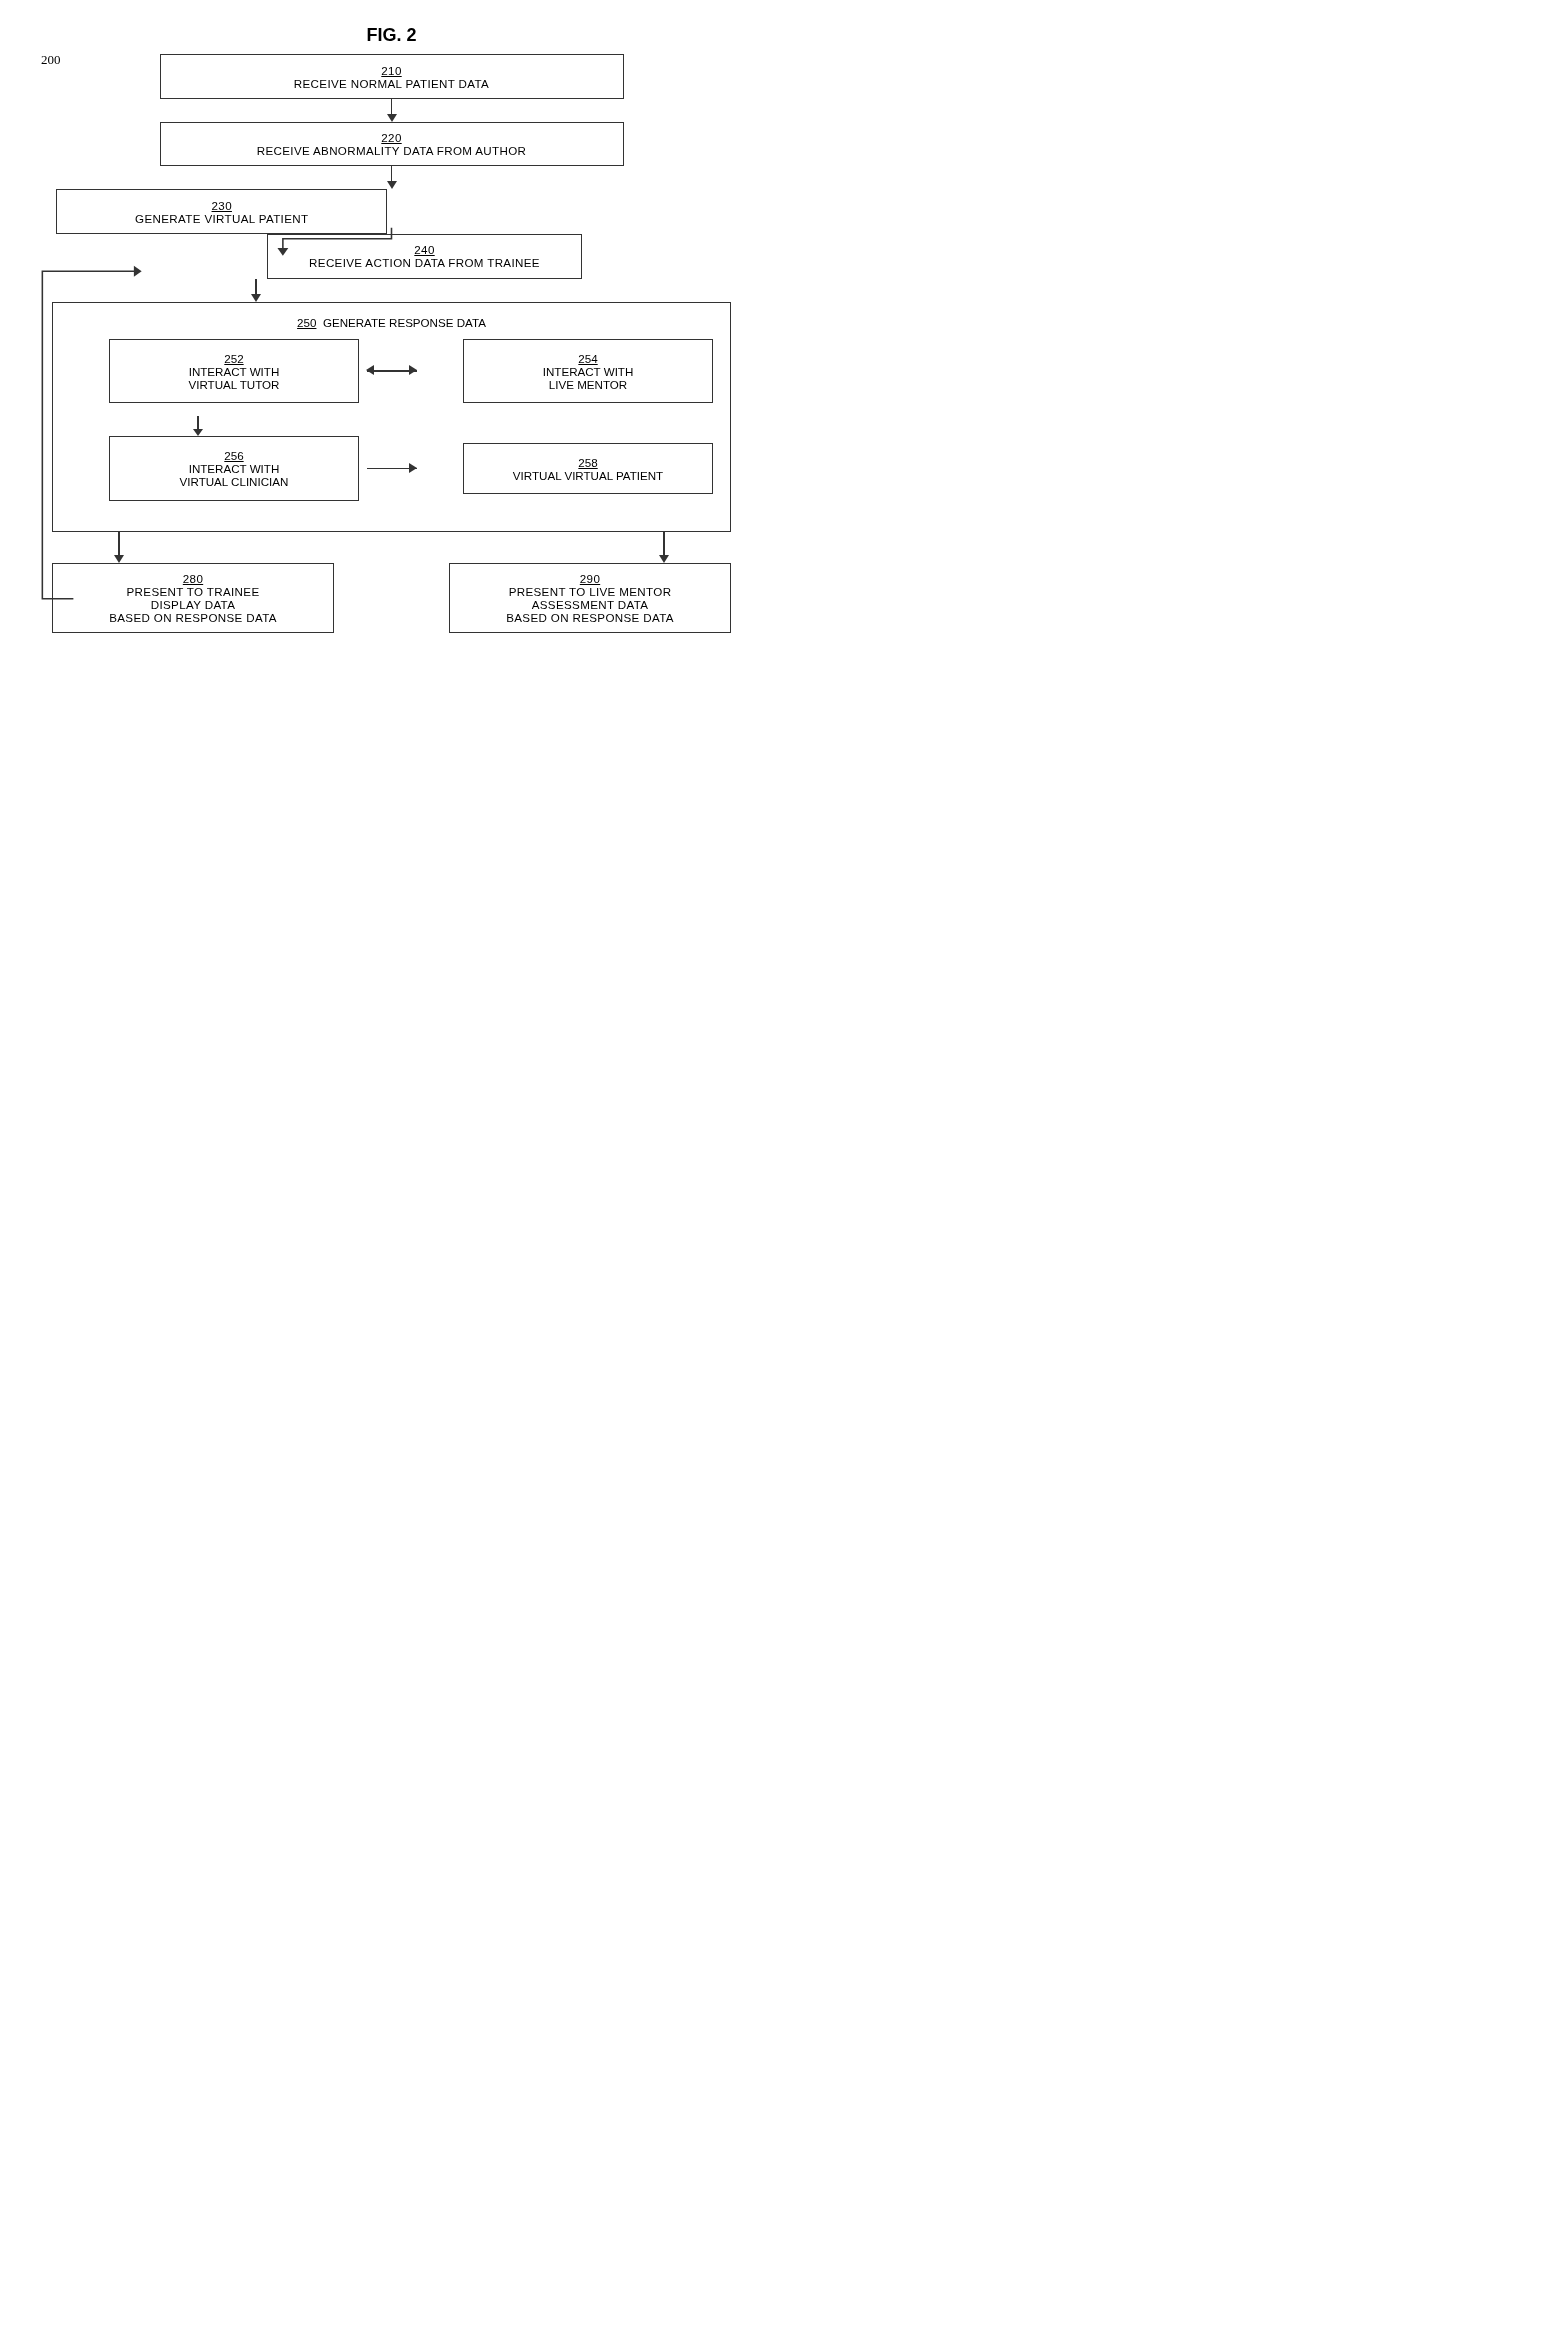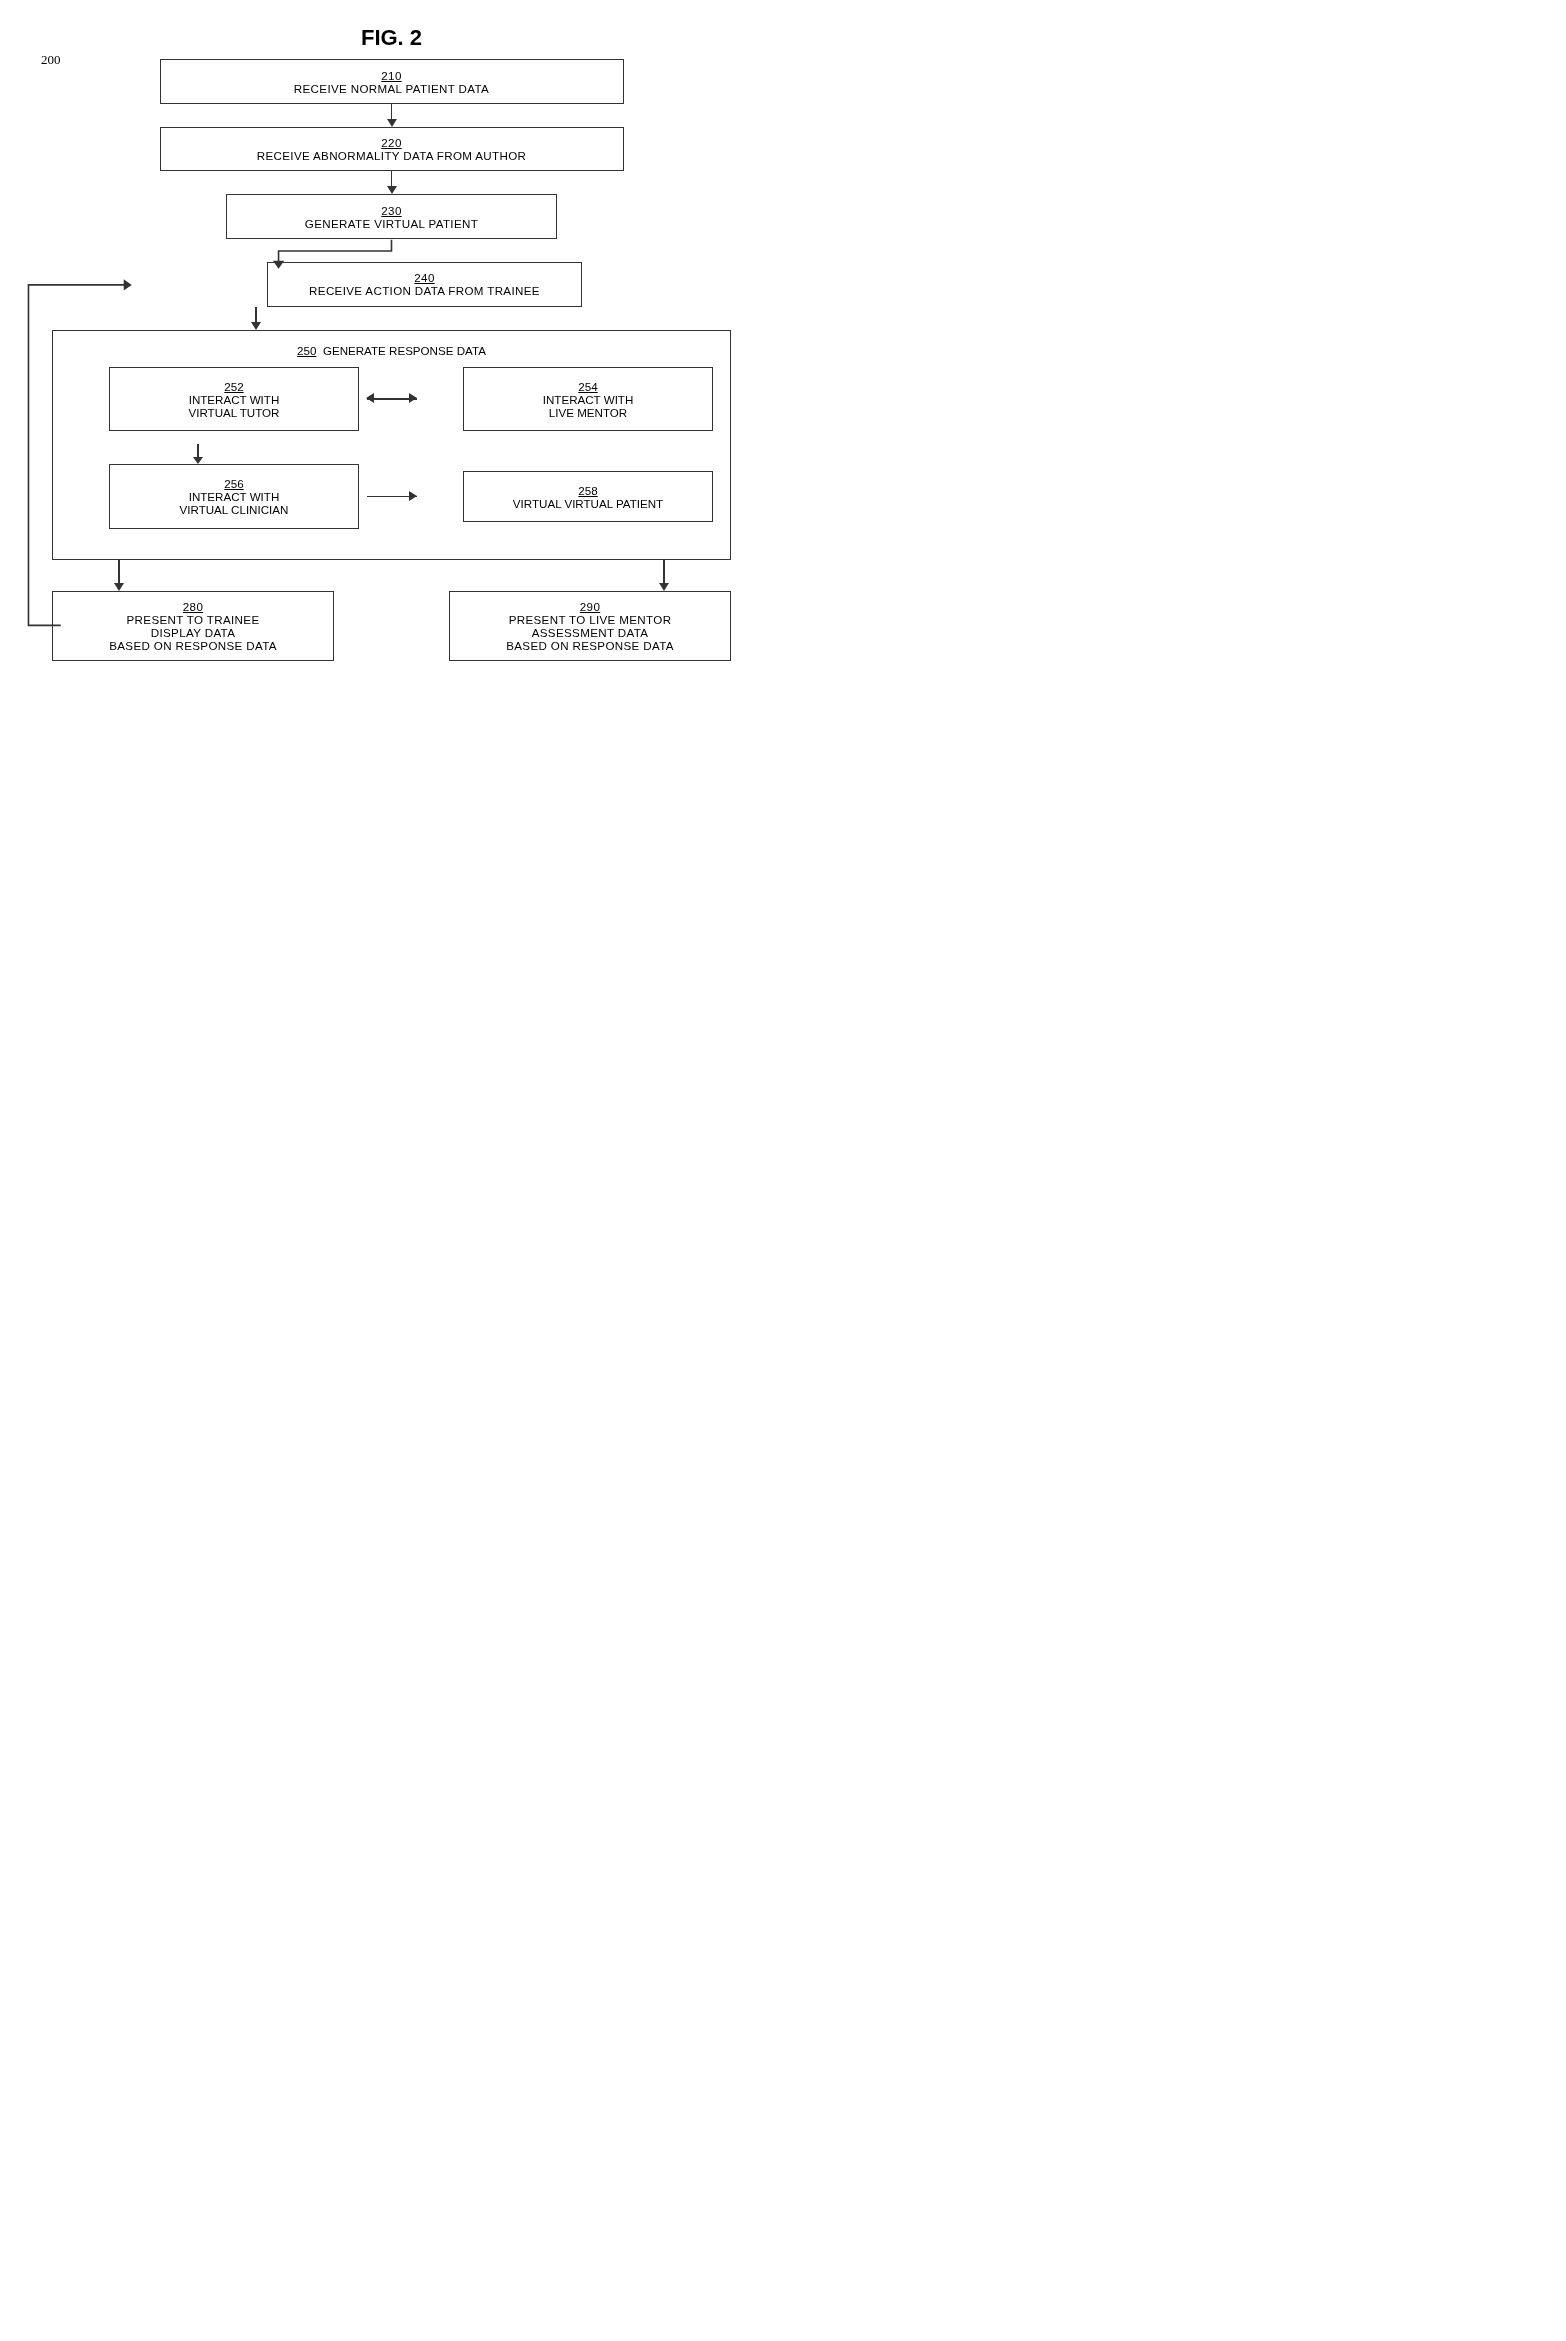--- a/index.html
+++ b/index.html
@@ -11,21 +11,21 @@
       display: flex;
       justify-content: center;
     }
     .page {
       width: 783px;
       padding: 25px 33px 33px 33px;
       position: relative;
     }
     .fig-title {
       text-align: center;
-      font-size: 22px;
+      font-size: 18px;
       font-weight: bold;
       margin-bottom: 8.3px;
       font-family: Arial, sans-serif;
     }
     .ref-num {
       position: absolute;
       left: 41px;
       top: 52px;
       font-size: 13px;
       font-family: Liberation Serif, serif;
@@ -246,21 +246,21 @@
         <div style="display:flex;flex-direction:column;width:679px;">
           <div style="display:flex;justify-content:center;width:679px;">
             <div class="box box-220">
               <span class="underline">220</span><br>
               <span>RECEIVE ABNORMALITY DATA FROM AUTHOR</span>
             </div>
           </div>
           <div class="arrow-down" style="height:23px;"></div>
         </div>
 
-        <div style="display:flex;flex-direction:column;align-items:flex-start;width:679px;">
+        <div style="display:flex;flex-direction:row;align-items:flex-start;width:679px;">
           <div style="display:flex;justify-content:center;width:679px;">
             <div class="box box-230" id="box230">
               <span class="underline">230</span><br>
               <span>GENERATE VIRTUAL PATIENT</span>
             </div>
           </div>
 
           <div style="height:23px;display:flex;align-items:center;justify-content:center;width:679px;position:relative;">
             
           </div>

